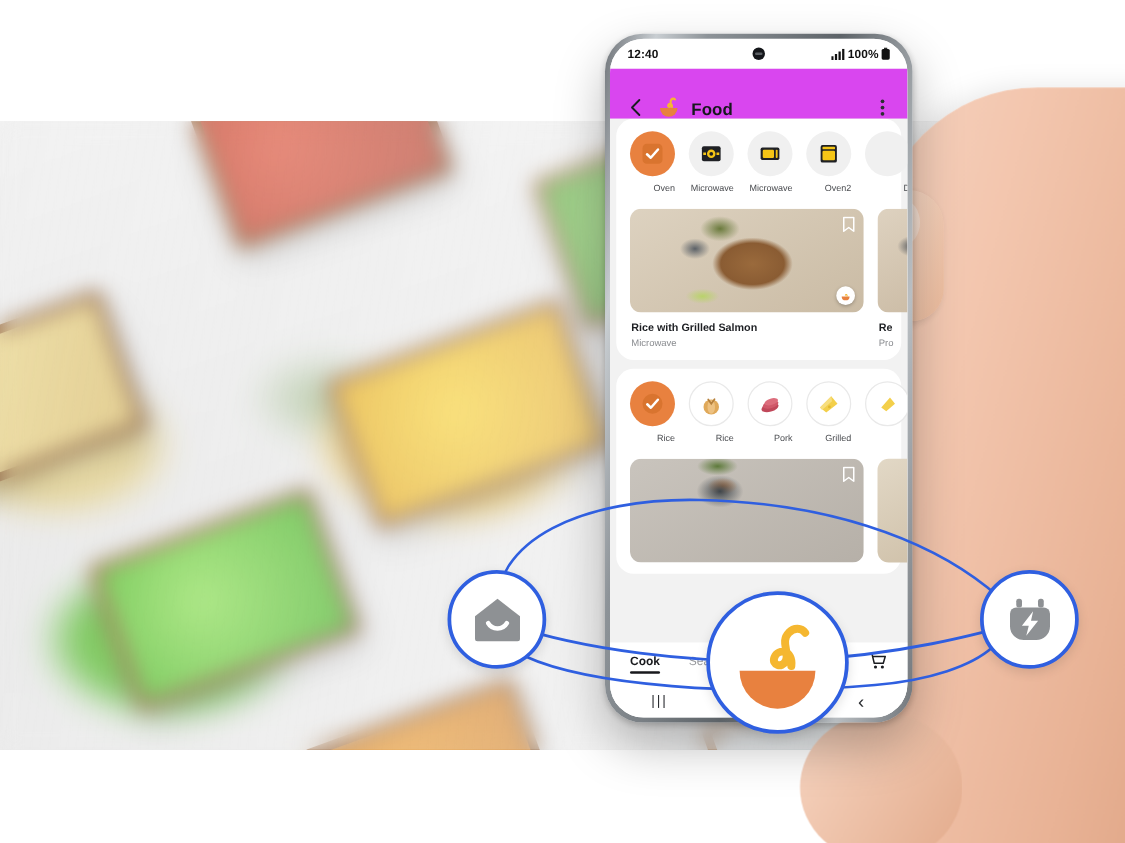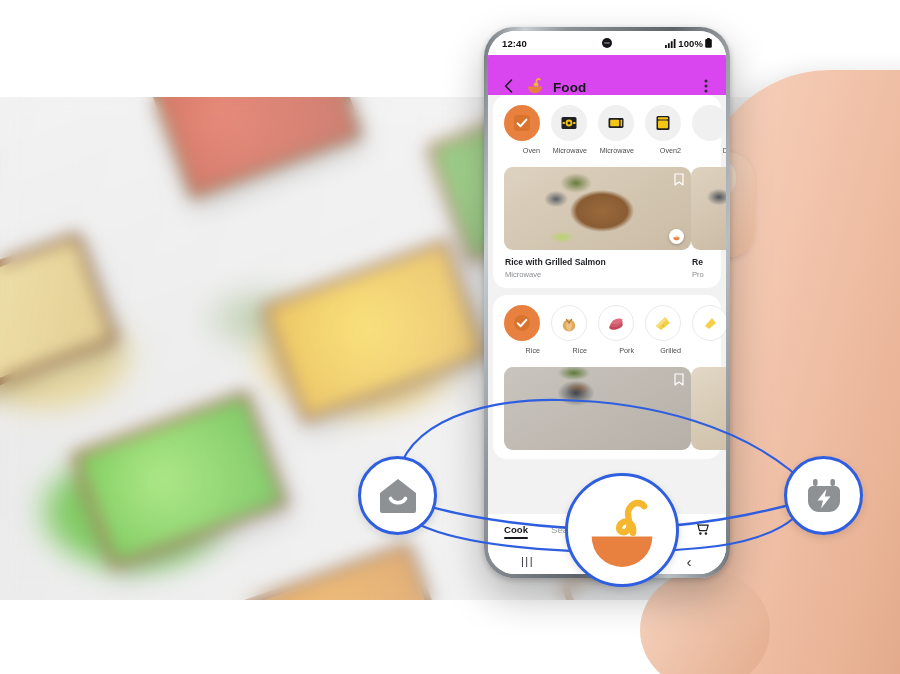--- a/index.html
+++ b/index.html
@@ -96,21 +96,21 @@
   .chip{ width:36px; flex:0 0 auto; text-align:right; }
   .chip .bub{
     width:36px;height:36px;border-radius:50%;background:#f0f0f0;
     display:flex;align-items:center;justify-content:center;margin:0 auto 5px auto;
   }
   .chip.sel .bub{ background:#e8813f; }
   .chip.ring .bub{ background:#fff; border:1px solid #e9e9e9; }
   .chip .lbl{ font-size:7.2px; color:#4a4c50; white-space:nowrap; }
 
   
-  .rrow{ display:flex; gap:0; padding:0 11px; }
+  .rrow{ display:flex; gap:11px; padding:0 11px; }
   .rcard{ flex:0 0 auto; width:187px; }
   .rcard.partial{ width:60px; }
   .rthumb{
     position:relative; height:83px; border-radius:9px; overflow:hidden;
     background:linear-gradient(150deg,#d9cdbb,#c2b39c);
   }
   .rthumb.small{ height:83px; }
   .bm{ position:absolute; right:7px; top:6px; width:10px; height:13px; }
   .prov{ position:absolute; right:7px; bottom:6px; width:15px;height:15px;border-radius:50%;
          background:#fff; display:flex; align-items:center; justify-content:center;

